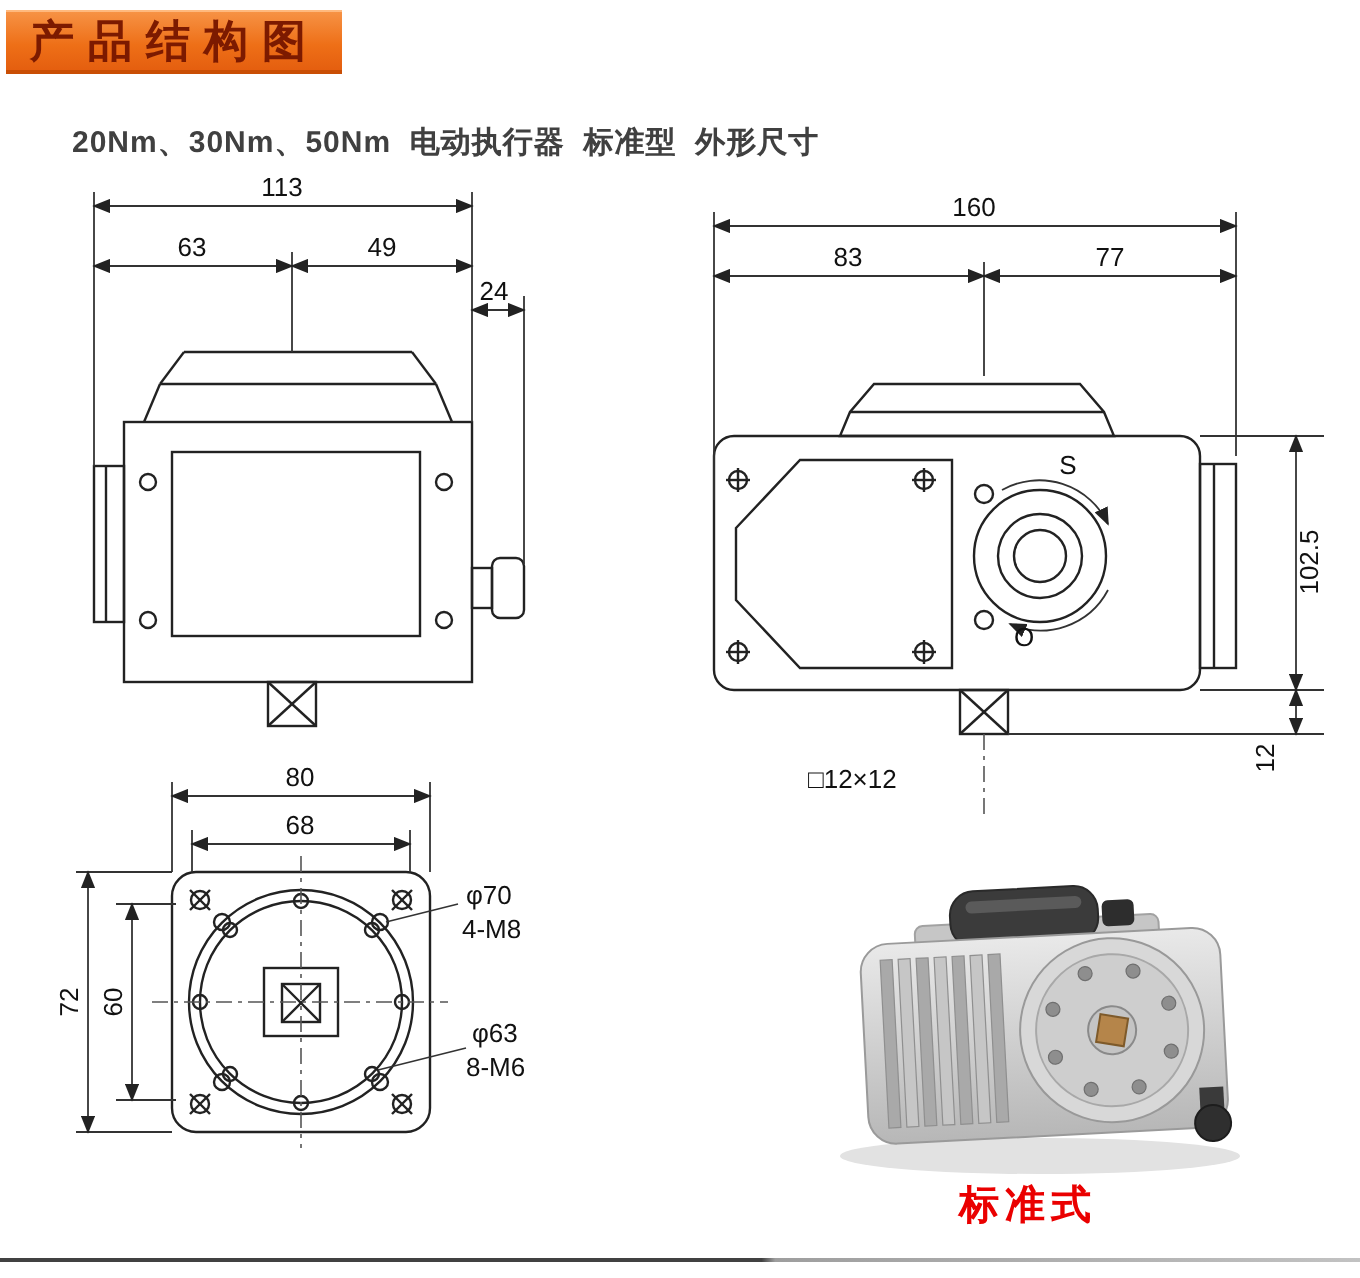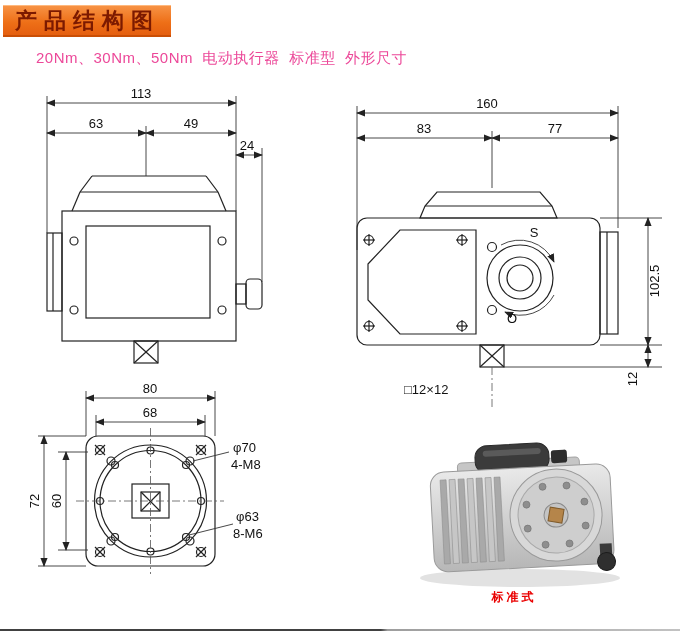--- a/index.html
+++ b/index.html
@@ -5,25 +5,25 @@
   * { margin:0; padding:0; box-sizing:border-box; }
   html,body { background:#ffffff; font-family:"Liberation Sans","DejaVu Sans",sans-serif; }
   .page { position:relative; width:680px; height:639px; background:#fff; overflow:hidden; }
 
   .banner { position:absolute; left:3px; top:5px; width:168px; height:32px;
             background:linear-gradient(180deg,#f79447 0%,#ee6f17 55%,#e35c0e 100%);
             display:flex; align-items:center; padding-left:12px;
             box-shadow: inset 0 1px 0 #ffb97e, inset 0 -2px 0 #c94e05; }
   .banner .title { font-size:22px; font-weight:bold; color:#7c1a00; letter-spacing:7px; }
 
-  .subtitle { position:absolute; left:36px; top:49px; font-size:15px; font-weight:normal;
-              color:#ec4899; white-space:pre; letter-spacing:.5px; }
+  .subtitle { position:absolute; left:36px; top:62px; font-size:15px; font-weight:bold;
+              color:#404040; white-space:pre; letter-spacing:.5px; }
 
   .caption { position:absolute; left:408px; top:589px; width:212px; text-align:center;
-             font-size:12px; font-weight:bold; color:#ea0000; letter-spacing:3px; }
+             font-size:20px; font-weight:bold; color:#ea0000; letter-spacing:3px; }
 
   .bottom-rule { position:absolute; left:0; top:629px; width:680px; height:2px;
                  background:linear-gradient(90deg,#414141 0%,#414141 56%,#9e9e9e 57%,#c2c2c2 100%); }
 
   svg.drawing { position:absolute; left:0; top:0; }
   svg text { font-family:"Liberation Sans","DejaVu Sans",sans-serif; font-size:13px; fill:#111; stroke:none; }
   .outline { stroke:#222; fill:none; stroke-width:1.2; }
   .thin { stroke:#333; fill:none; stroke-width:.9; }
   .cline { stroke:#555; fill:none; stroke-width:.8; stroke-dasharray:8 3 2 3; }
 </style>

